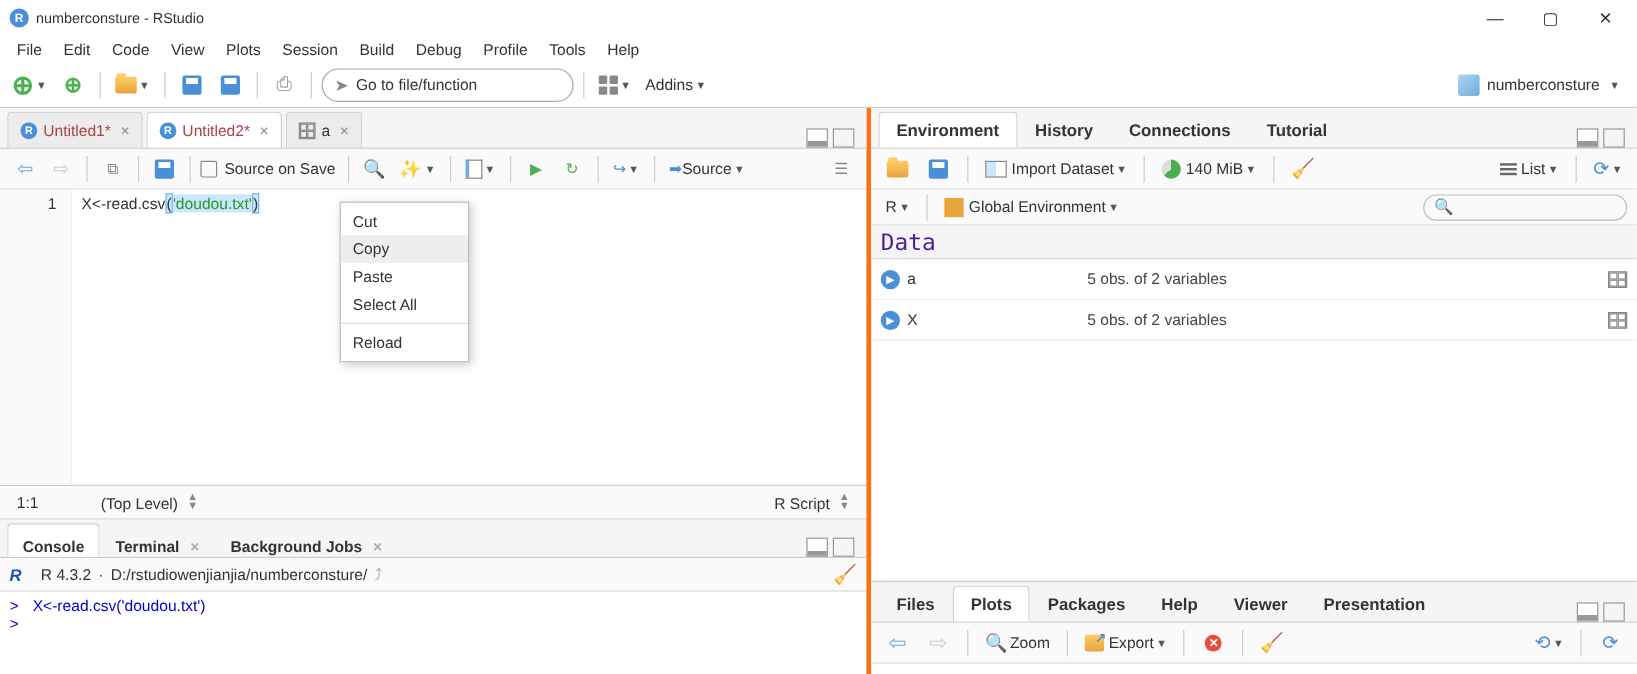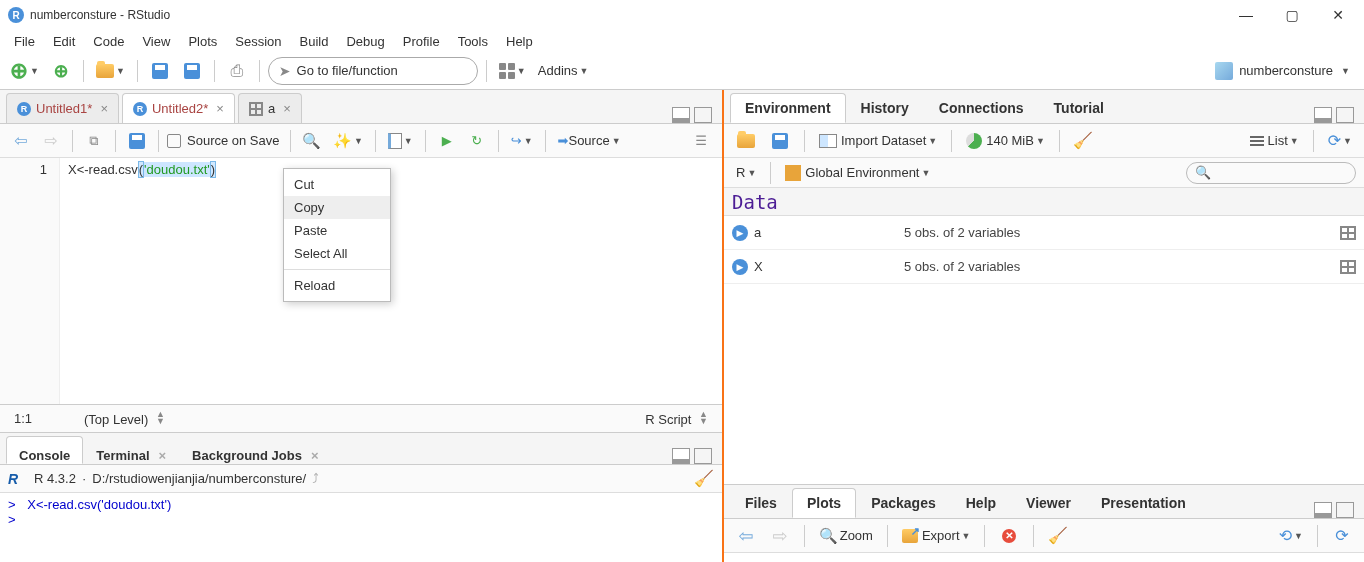--- a/index.html
+++ b/index.html
@@ -18,21 +18,21 @@
 .dropdown-arrow{font-size:9px;color:#555;margin-left:2px}
 .sep{width:1px;height:22px;background:#ccc;margin:0 4px}
 .searchbox{height:28px;width:210px;border:1px solid #aaa;border-radius:14px;display:flex;align-items:center;padding:0 10px;gap:6px;color:#888}
 .searchbox .arrow{color:#888;font-size:14px}
 .gridicon{width:16px;height:16px;display:grid;grid-template-columns:1fr 1fr;grid-template-rows:1fr 1fr;gap:2px}
 .gridicon div{background:#888;border-radius:1px}
 .project{margin-left:auto;display:flex;align-items:center;gap:6px;padding:0 8px}
 .cube{width:18px;height:18px;background:linear-gradient(135deg,#a8d8f0,#75aadb);border-radius:2px}
 .main{display:flex;height:472px}
 .left{width:722px;display:flex;flex-direction:column}
-.right{flex:1;display:flex;flex-direction:column;border-left:2px solid #f97316}
+.right{flex:1;display:flex;flex-direction:column;border-left:4px solid #f97316}
 .tabs{height:34px;display:flex;align-items:flex-end;padding:0 6px;border-bottom:1px solid #ccc;background:#f5f5f5;position:relative}
 .tab{height:30px;display:flex;align-items:center;padding:0 10px;gap:5px;border:1px solid #ccc;border-bottom:none;background:#fff;border-radius:4px 4px 0 0;margin-right:3px;cursor:pointer}
 .tab.inactive{background:#ececec}
 .tab .r-icon{width:14px;height:14px;background:#4a90d9;border-radius:50%;color:#fff;font-size:9px;display:flex;align-items:center;justify-content:center;font-weight:bold}
 .tab .grid-icon{width:14px;height:14px;border:1px solid #888;display:grid;grid-template-columns:1fr 1fr;grid-template-rows:1fr 1fr}
 .tab .grid-icon div{border:0.5px solid #888}
 .tab .lbl{font-size:13px;color:#a94442}
 .tab .lbl.normal{color:#333}
 .tab .close{color:#888;font-size:13px;margin-left:3px}
 .pane-ctrl{margin-left:auto;display:flex;gap:4px;padding-right:4px}

